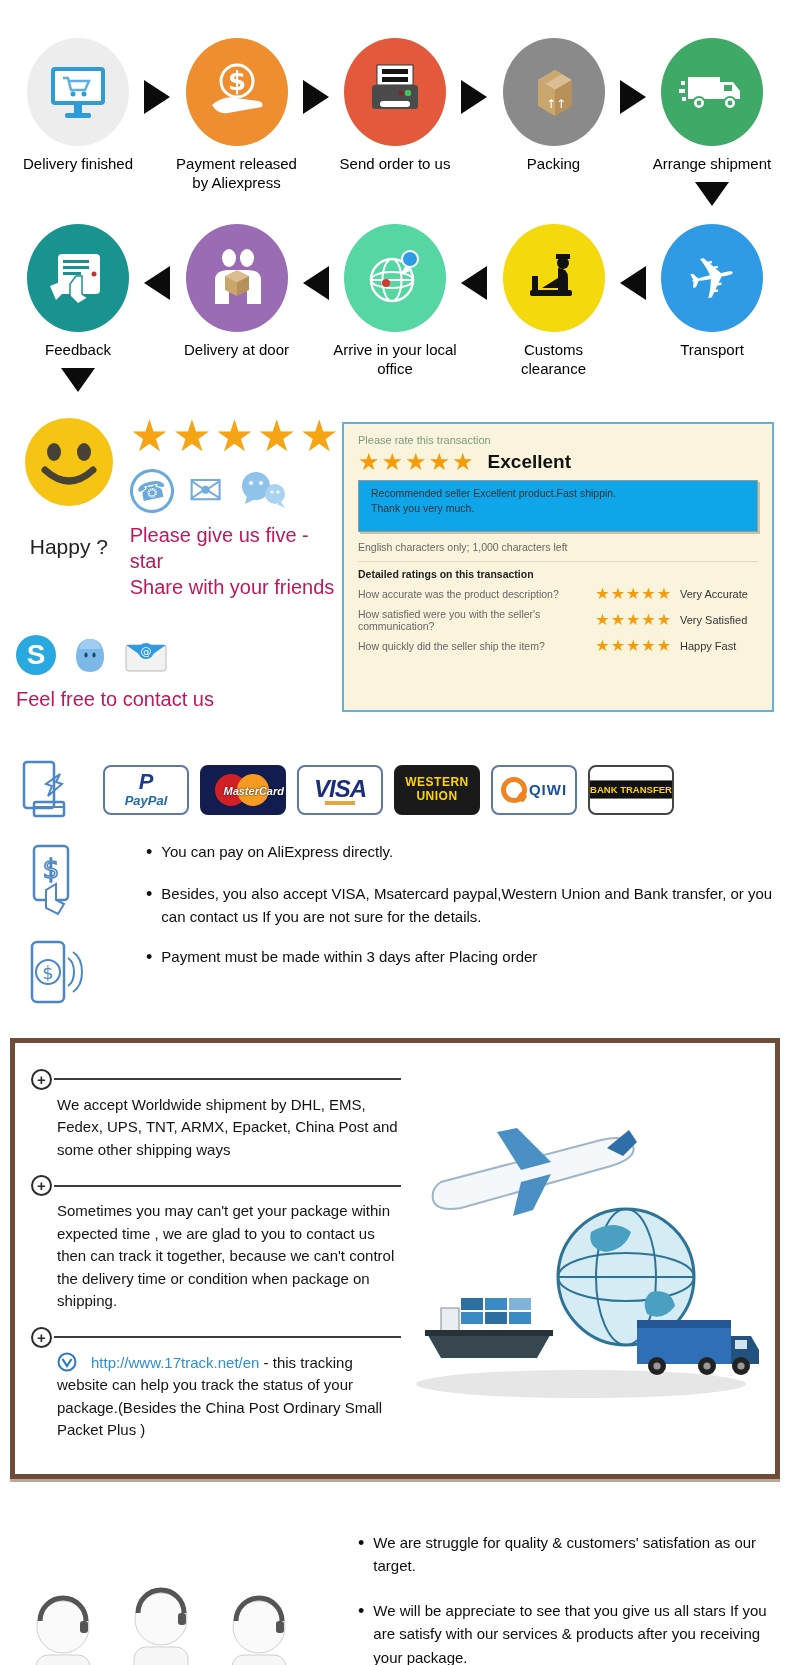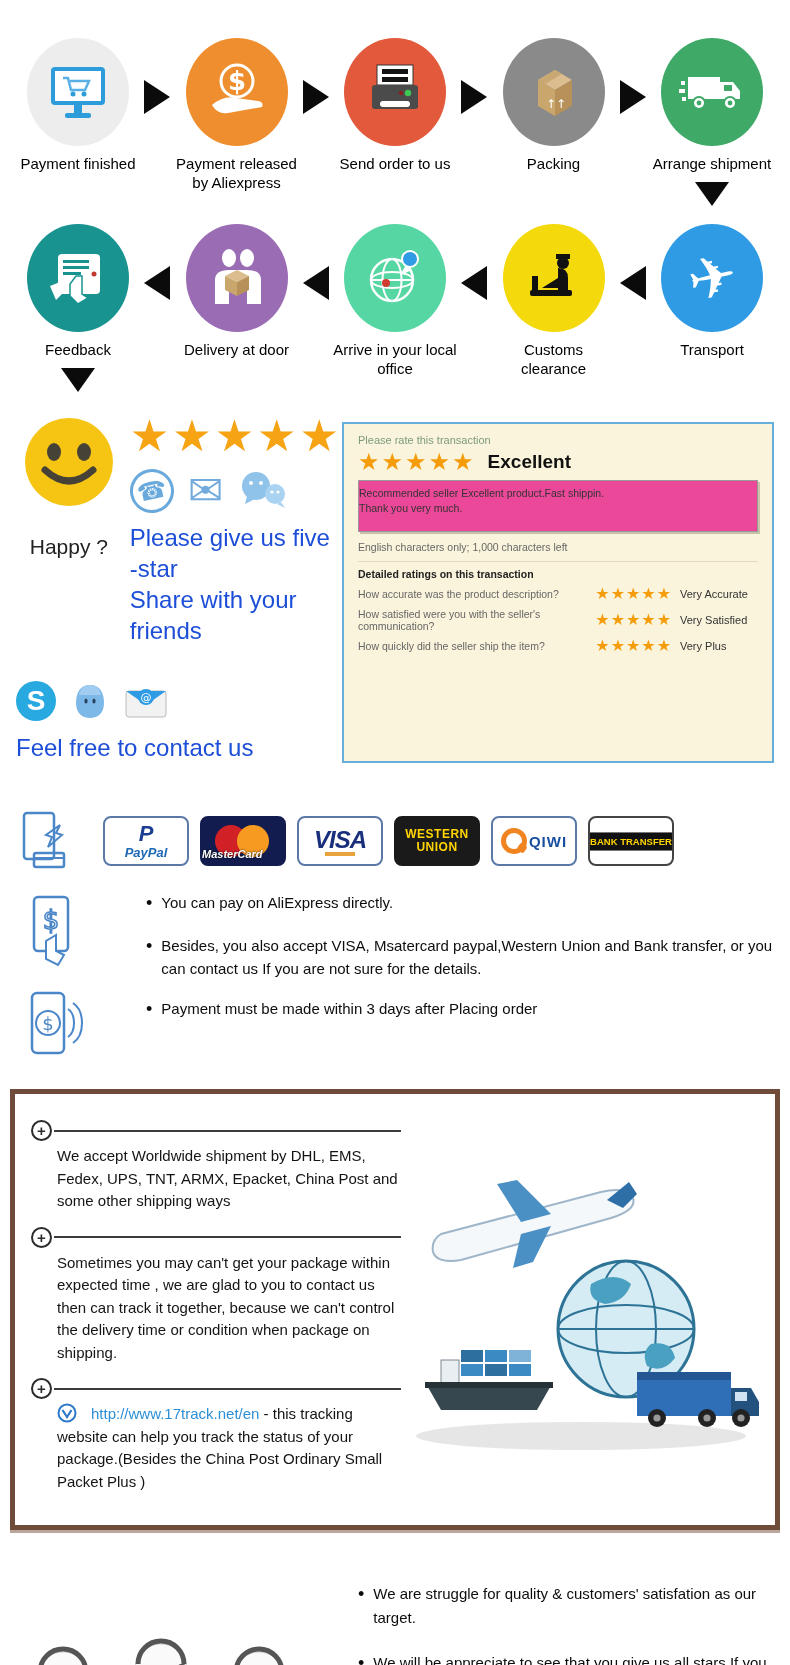--- a/index.html
+++ b/index.html
@@ -31,50 +31,50 @@
 
   
   .rating-section { display:flex; padding:14px 12px 0 12px; }
   .rs-left { width:330px; }
   .face-block { display:flex; margin-top:8px; }
   .face-col { width:130px; display:flex; flex-direction:column; align-items:center; }
   .face-label { margin-top:25px; font-size:21px; color:#222; }
   .hint-col { flex:1; display:flex; flex-direction:column; align-items:flex-start; padding-left:4px; }
   .stars-big { font-size:44px; color:#F6A314; letter-spacing:3px; line-height:1; font-family:"DejaVu Sans", sans-serif; white-space:nowrap; }
   .contact-icons { display:flex; align-items:center; gap:14px; margin:10px 0 8px 0; height:46px; }
-  .hint-text { font-size:24px; color:#1d4ed8; line-height:1.3; }
+  .hint-text { font-size:20px; color:#be185d; line-height:1.3; }
   .phone-ring { width:44px; height:44px; border:3px solid #6aa9dc; border-radius:50%; display:flex; align-items:center; justify-content:center; color:#6aa9dc; font-size:24px; font-family:"DejaVu Sans", sans-serif; transform:rotate(-12deg); }
   .mail-glyph { font-size:42px; color:#74abdd; font-family:"DejaVu Sans", sans-serif; line-height:1; }
   .skype-badge { width:40px; height:40px; border-radius:50%; background:#28a9e0; color:#fff; font-size:28px; font-weight:bold; display:flex; align-items:center; justify-content:center; }
 
   .rs-form { width:432px; margin-top:16px; background:#FBF4DC; border:2px solid #66AEDC; padding:10px 14px 12px 14px; }
   .form-prompt { font-size:11px; color:#7c9b7a; }
   .form-starrow { display:flex; align-items:center; gap:12px; margin:4px 0 6px 0; }
   .stars-md { font-size:24px; color:#F59C0A; letter-spacing:2px; font-family:"DejaVu Sans", sans-serif; line-height:1; }
   .form-excellent { font-size:19px; font-weight:bold; color:#111; }
-  .form-textarea { background:#ec4899; border:1px solid #999; box-shadow:2px 2px 0 #c9c2ab; min-height:52px; padding:5px 0; font-size:10.5px; color:#333; line-height:1.5; }
+  .form-textarea { background:#0ea5e9; border:1px solid #999; box-shadow:2px 2px 0 #c9c2ab; min-height:52px; padding:5px 12px; font-size:10.5px; color:#333; line-height:1.5; }
   .form-meta { font-size:10.5px; color:#666; margin-top:9px; }
   .form-detail-title { font-size:10.5px; color:#222; font-weight:bold; margin-top:8px; border-top:1px solid #e3dcc2; padding-top:6px; }
   .form-row { display:flex; align-items:center; margin-top:6px; }
   .form-q { flex:1; font-size:10.5px; color:#666; }
   .stars-sm { font-size:16px; color:#F59C0A; letter-spacing:1px; font-family:"DejaVu Sans", sans-serif; line-height:1; margin-right:8px; }
   .form-val { width:78px; font-size:11px; color:#333; }
 
   
   .pay-logos { display:flex; align-items:center; padding:46px 14px 0 14px; gap:11px; }
   .pay-device { width:64px; height:64px; margin-right:14px; }
   .logo-card { width:86px; height:50px; border:2px solid #5b79a8; border-radius:8px; background:#fff; display:flex; flex-direction:column; align-items:center; justify-content:center; overflow:hidden; }
   .lc-paypal .pp-mark { font-size:22px; font-weight:bold; color:#1b3d92; font-style:italic; line-height:1; }
   .lc-paypal .pp-word { font-size:13px; font-weight:bold; font-style:italic; color:#2069b4; }
   .lc-mc { background:#131c4e; border-color:#131c4e; position:relative; }
   .mc-circles { position:relative; width:56px; height:32px; }
   .mc-circles i { position:absolute; top:0; width:32px; height:32px; border-radius:50%; }
   .mc-red { left:0; background:#d22027; }
   .mc-orange { left:22px; background:#f79a21; }
-  .mc-word { position:absolute; bottom:4px; width:100%; text-align:left; color:#fff; font-size:11px; font-style:italic; font-weight:bold; text-shadow:0 0 2px #000;margin-top:16px; }
+  .mc-word { position:absolute; bottom:16px; width:100%; text-align:right; color:#fff; font-size:11px; font-style:italic; font-weight:bold; text-shadow:0 0 2px #000;margin-top:16px; }
   .lc-visa .visa-word { font-size:24px; font-weight:bold; font-style:italic; color:#1a2f7c; letter-spacing:-1px; }
   .visa-flag { width:30px; height:4px; background:#e8a33d; margin-top:-2px; }
   .lc-wu { background:#1a1a1a; border-color:#1a1a1a; }
   .wu-line { color:#ffd400; font-weight:bold; font-size:12px; line-height:1.1; letter-spacing:0.5px; }
   .lc-qiwi .qiwi-row { display:flex; align-items:center; gap:2px; }
   .qiwi-q { width:26px; height:26px; border:5px solid #ef8421; border-radius:50%; position:relative; }
   .qiwi-q::after { content:""; position:absolute; right:-4px; bottom:-3px; width:8px; height:8px; background:#ef8421; border-radius:2px; transform:rotate(35deg); }
   .qiwi-word { font-size:15px; font-weight:bold; color:#1a4fa0; letter-spacing:1px; }
   .lc-bank { border-color:#444; }
   .bank-band { background:#111; color:#ffd400; font-size:9.5px; font-weight:bold; padding:3px 5px; border:1px solid #777; white-space:nowrap; }
@@ -113,21 +113,21 @@
       <svg width="64" height="64" viewBox="0 0 64 64">
         <rect x="5" y="7" width="54" height="38" rx="4" fill="#2D9CDB"></rect>
         <rect x="9" y="11" width="46" height="30" fill="#fff"></rect>
         <path d="M17 18 h5 l3 12 h14 l4 -9 h-19" stroke="#5ab0e4" stroke-width="2.5" fill="none"></path>
         <circle cx="27" cy="34" r="2.5" fill="#2D9CDB"></circle>
           <circle cx="38" cy="34" r="2.5" fill="#2D9CDB"></circle>
         <rect x="28" y="45" width="8" height="8" fill="#2D9CDB"></rect>
         <rect x="19" y="53" width="26" height="5" rx="2" fill="#2D9CDB"></rect>
       </svg>
     </div>
-    <div class="step-label">Payment finished</div>
+    <div class="step-label">Delivery finished</div>
   </div>
   <div class="tri-right"></div>
   <div class="step">
     <div class="circle c-orange">
       <svg width="66" height="66" viewBox="0 0 66 66">
         <circle cx="33" cy="22" r="16" fill="none" stroke="#fff" stroke-width="3"></circle>
         <text x="33" y="31" text-anchor="middle" font-size="26" font-weight="bold" fill="#fff" font-family="DejaVu Sans">$</text>
         <path d="M8 46 q12 -10 24 -7 l22 3 q6 1 4 6 l-34 6 q-10 2 -16 -8 z" fill="#fff"></path>
       </svg>
     </div>
@@ -322,21 +322,21 @@
       <span class="form-val">Very Accurate</span>
     </div>
     <div class="form-row">
       <span class="form-q">How satisfied were you with the seller's communication?</span>
       <span class="stars-sm">★★★★★</span>
       <span class="form-val">Very Satisfied</span>
     </div>
     <div class="form-row">
       <span class="form-q">How quickly did the seller ship the item?</span>
       <span class="stars-sm">★★★★★</span>
-      <span class="form-val">Very Plus</span>
+      <span class="form-val">Happy Fast</span>
     </div>
   </div>
 </div>
 
 <div class="pay-logos">
   <svg class="pay-device" viewBox="0 0 64 64">
     <rect x="10" y="4" width="30" height="46" rx="3" fill="none" stroke="#4a86c8" stroke-width="2.5"></rect>
     <path d="M46 16 l-14 10 6 2 -4 10 14 -12 -6 -2 z" fill="none" stroke="#4a86c8" stroke-width="2"></path>
     <rect x="20" y="44" width="30" height="14" rx="2" fill="none" stroke="#4a86c8" stroke-width="2.5"></rect>
     <line x1="20" y1="49" x2="50" y2="49" stroke="#4a86c8" stroke-width="2"></line>

